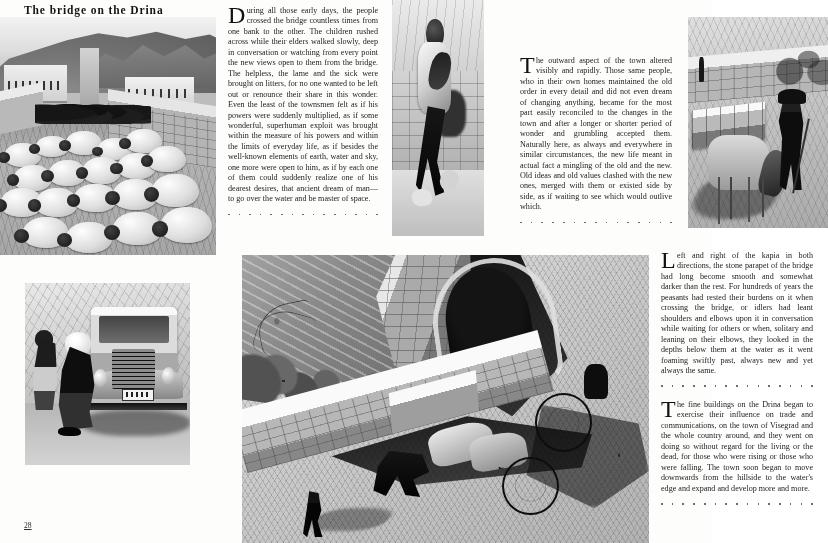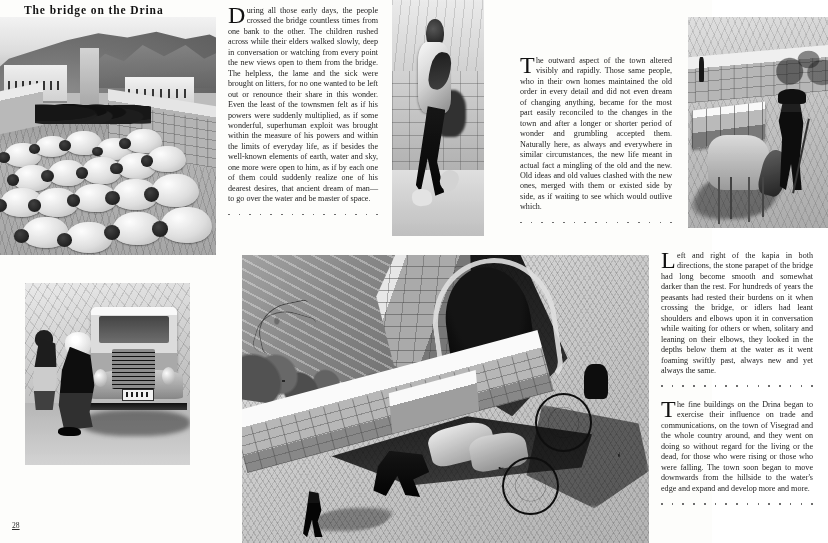--- a/index.html
+++ b/index.html
@@ -84,21 +84,21 @@
     background: #6d6d6d;
   }
 
   
   .folio {
     position: absolute;
     font-size: 7.6px;
     color: #2a2a2a;
     font-family: "Liberation Serif", serif;
   }
-  #folio-left  { left: 12px;  top: 521px; text-decoration: underline; }
+  #folio-left  { left: 24px;  top: 521px; text-decoration: underline; }
   #folio-right { left: 795px; top: 521px; margin-top: 22px; }
 
   
   #photo-sheep { left: 0px; top: 17px; width: 216px; height: 238px; background:#b9b5ac; }
   #photo-sheep .sky {
     position:absolute; left:0; top:0; width:100%; height:26%;
     background: linear-gradient(180deg,#e8e6e0 0%,#d6d3cb 55%,#b9b4a8 100%);
   }
   #photo-sheep .hill {
     position:absolute; left:-6%; top:2%; width:112%; height:30%;

